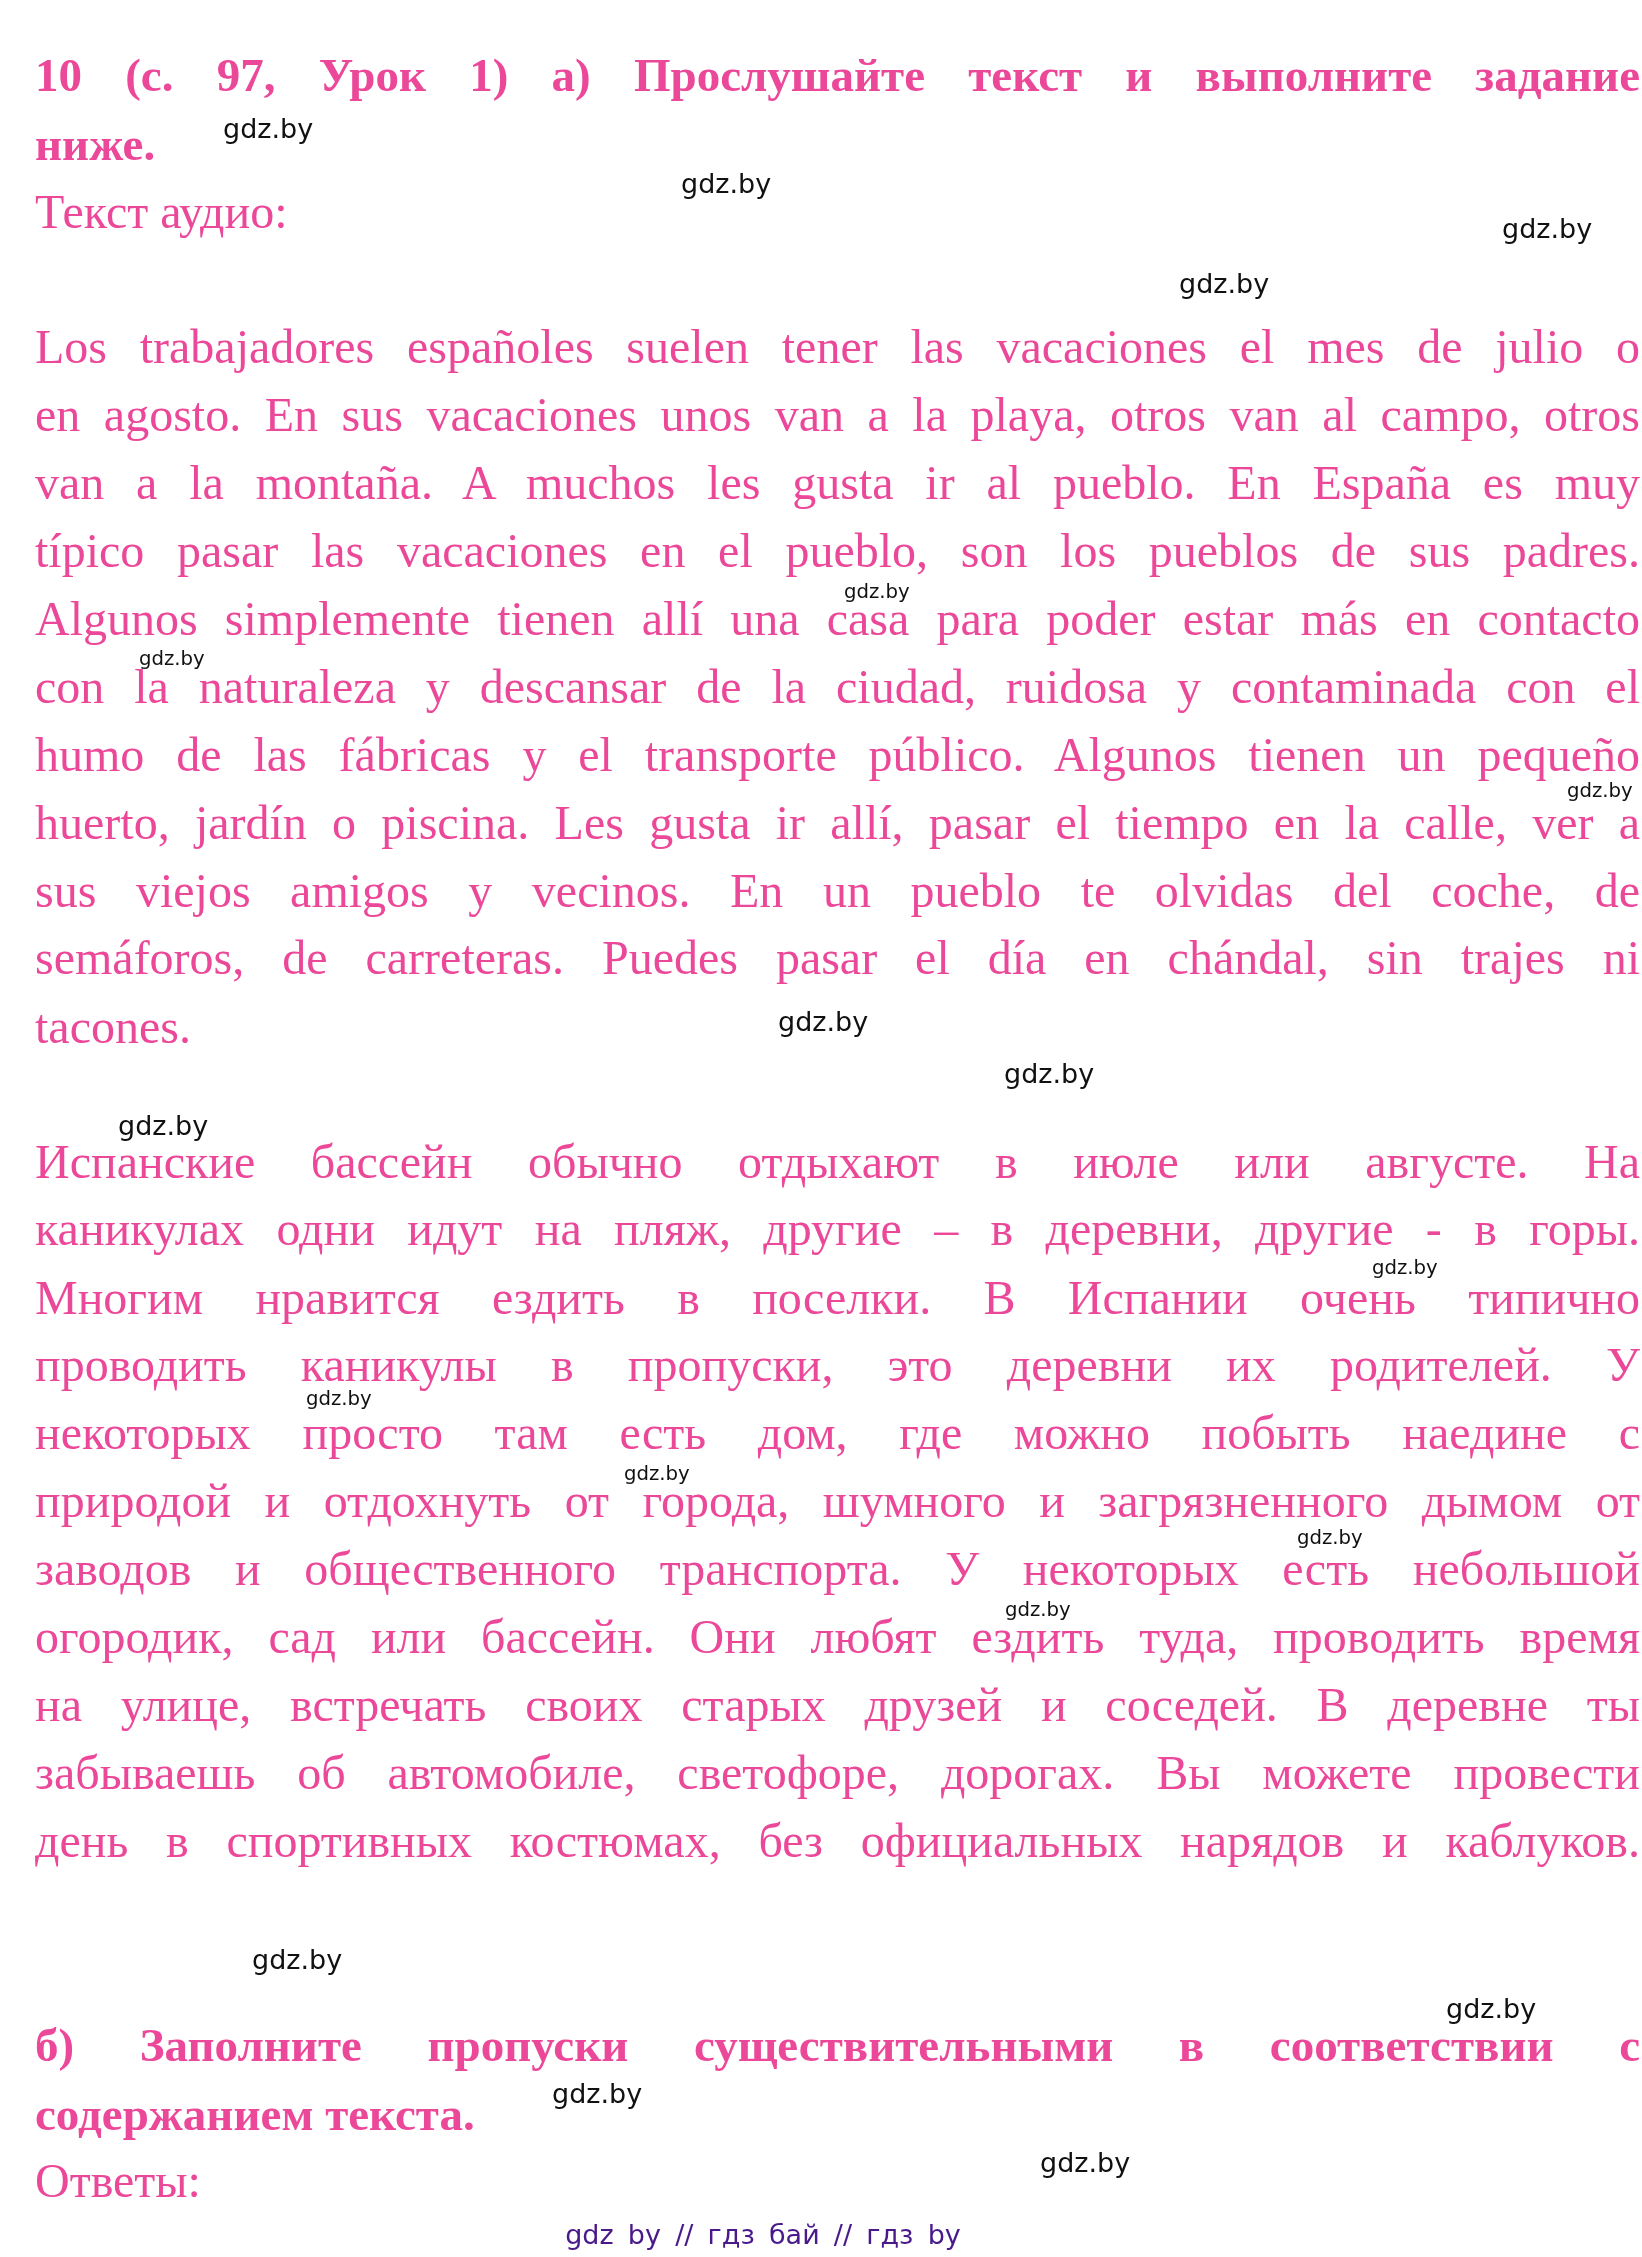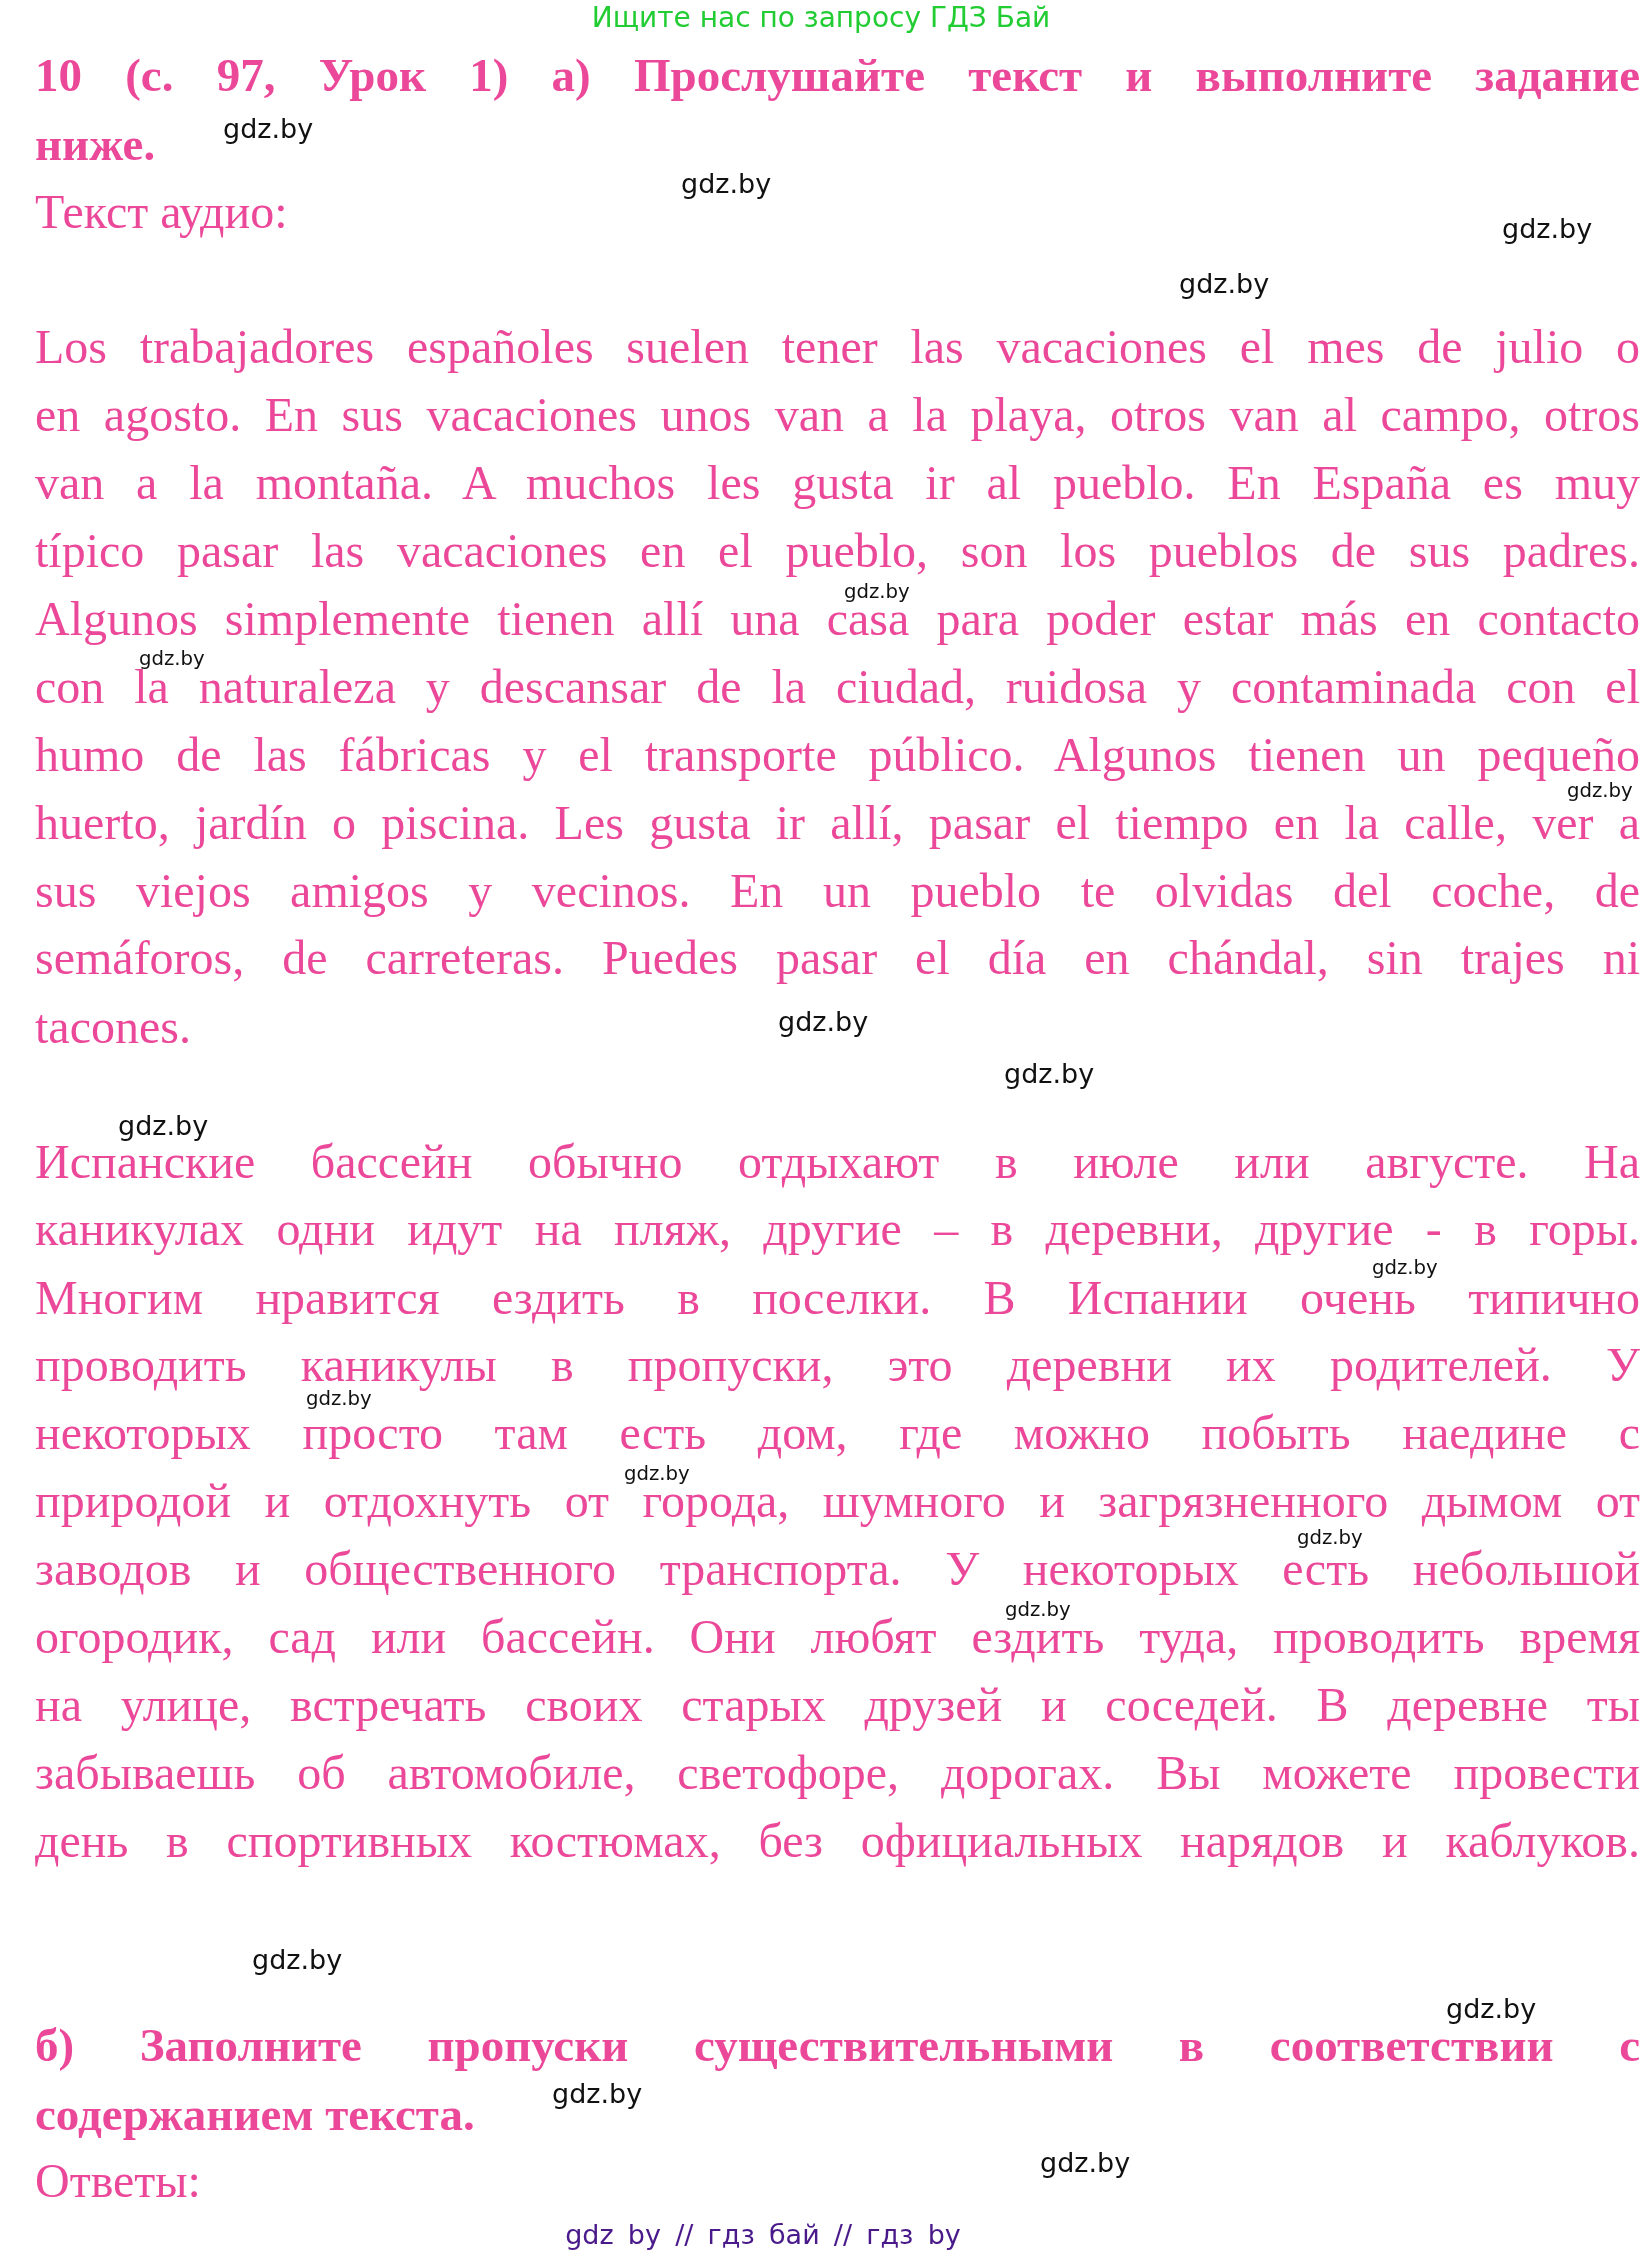--- a/index.html
+++ b/index.html
@@ -27,21 +27,20 @@
     position:absolute; font-family:"DejaVu Sans", sans-serif; color:#111;
     font-size:27px; line-height:30px; white-space:nowrap;
   }
   .wm.small { font-size:19.7px; line-height:22.5px; }
 </style>
 </head>
 <body>
 
 <div class="page">
 
-  <div class="top-banner" style="top:1.9px;">Ищите нас по запросу ГДЗ Бай</div>
 
   <div class="line h" style="top:47px;">10 (с. 97, Урок 1) а) Прослушайте текст и выполните задание</div>
   <div class="line h nojust" style="top:116px;">ниже.</div>
   <div class="line t nojust" style="top:184px;">Текст аудио:</div>
 
   <div>
     <div class="line t" style="top:319px;">Los trabajadores españoles suelen tener las vacaciones el mes de julio o</div>
     <div class="line t" style="top:387px;">en agosto. En sus vacaciones unos van a la playa, otros van al campo, otros</div>
     <div class="line t" style="top:455px;">van a la montaña. A muchos les gusta ir al pueblo. En España es muy</div>
     <div class="line t" style="top:523px;">típico pasar las vacaciones en el pueblo, son los pueblos de sus padres.</div>

